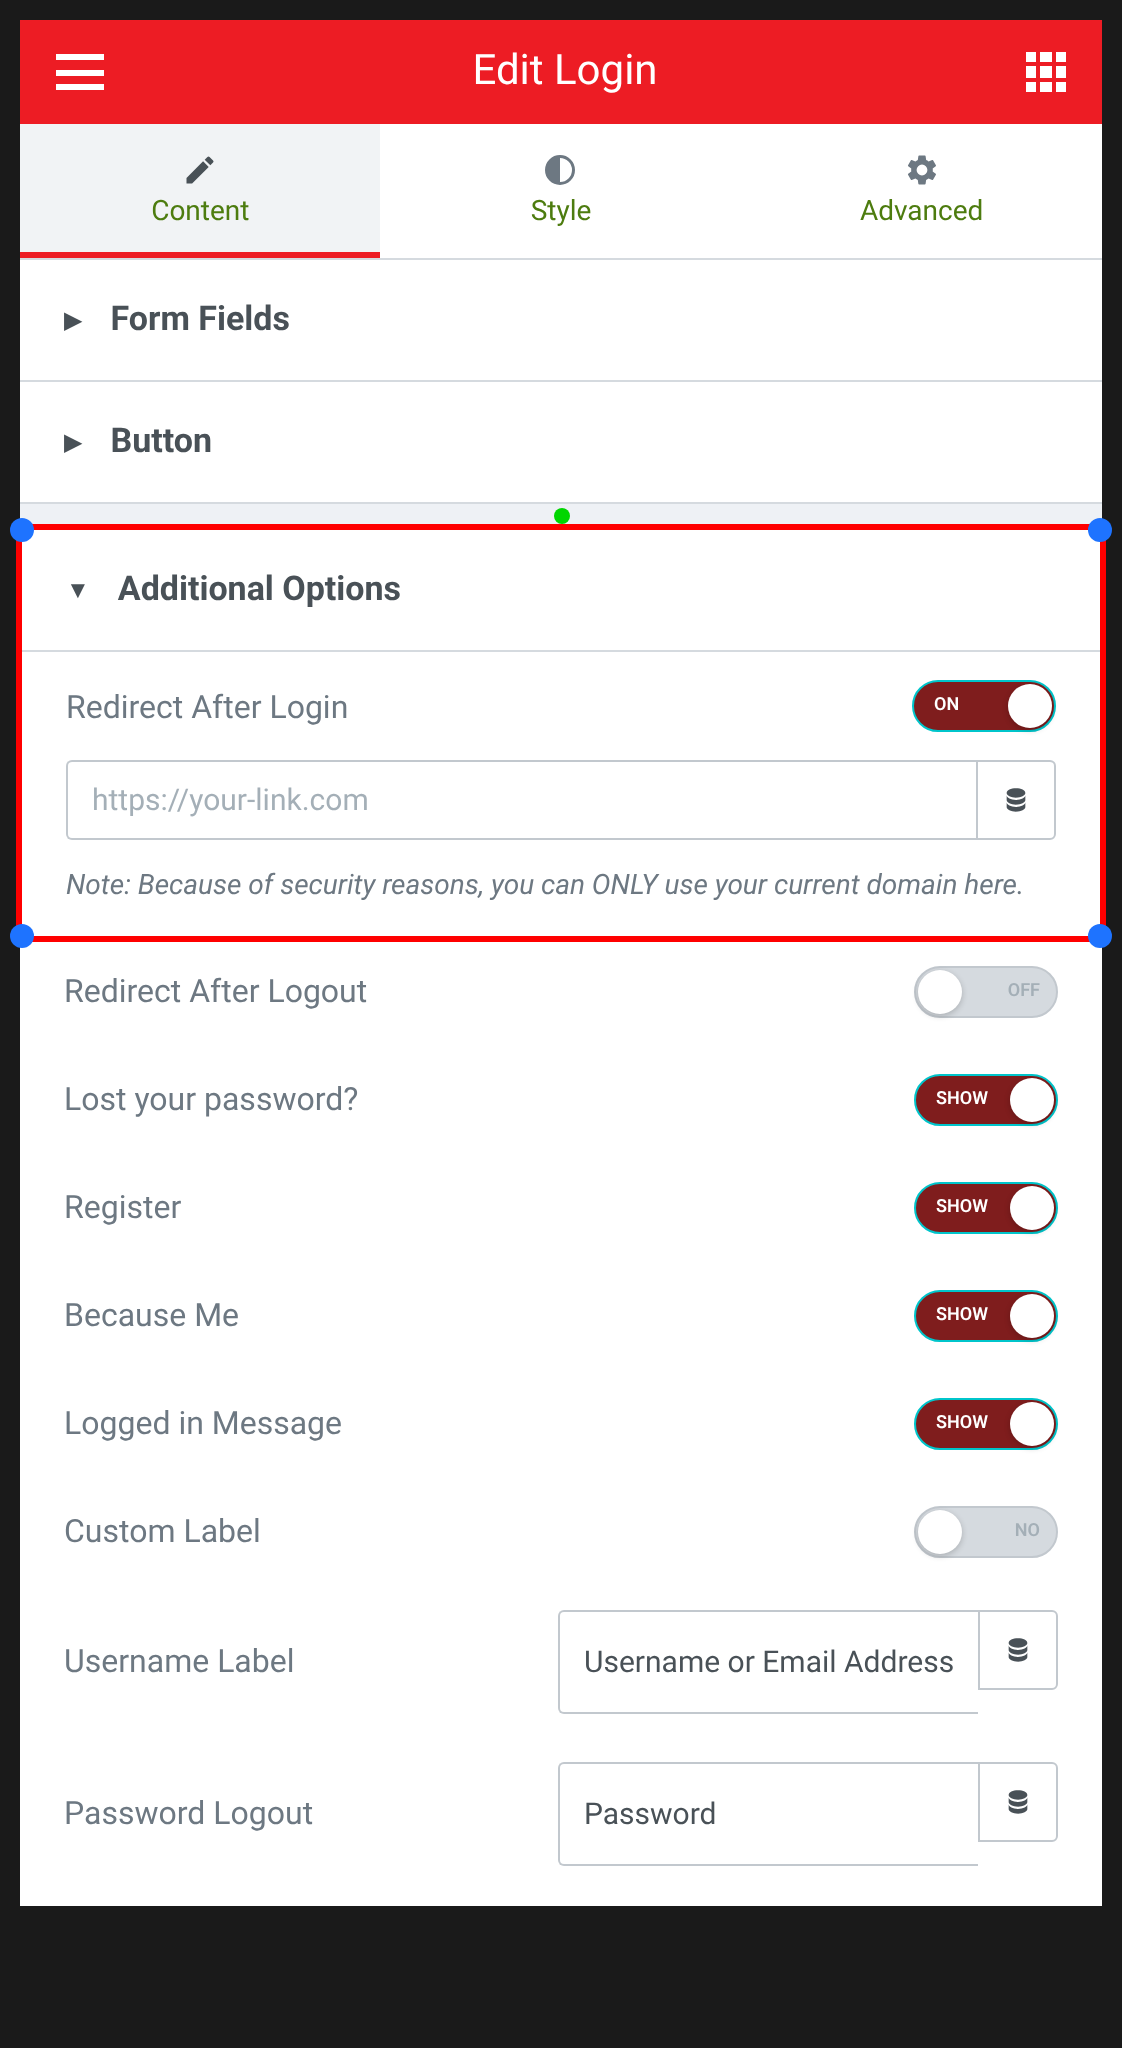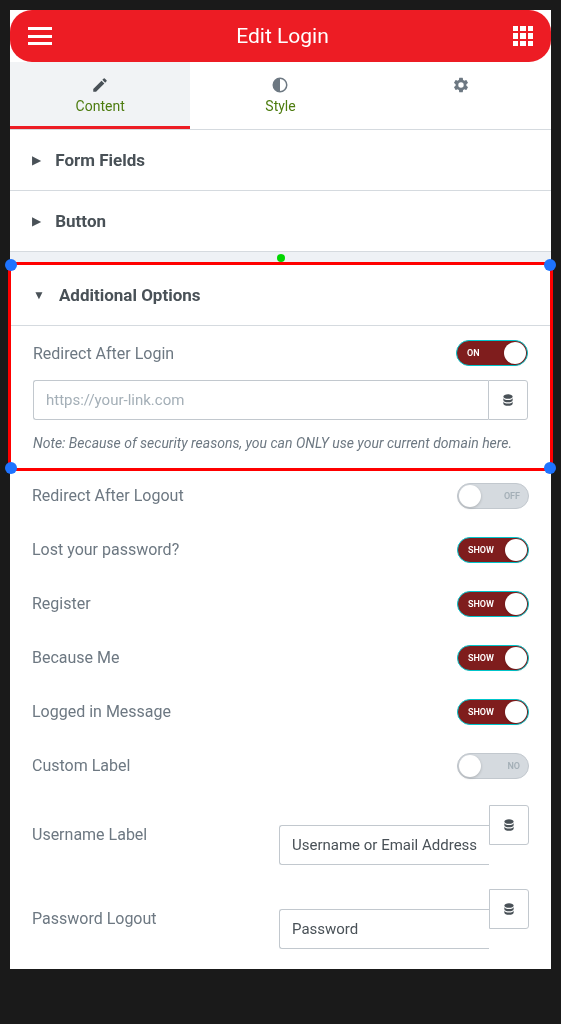--- a/index.html
+++ b/index.html
@@ -1,19 +1,19 @@
 <!DOCTYPE html>
 <html><head>
 <meta charset="utf-8">
 <style>
 * { margin: 0; padding: 0; box-sizing: border-box; font-family: -apple-system, BlinkMacSystemFont, "Segoe UI", Roboto, sans-serif; }
 body { background: #1a1a1a; padding: 10px; width: 561px; }
 .panel { background: #fff; width: 100%; }
 
-.header { background: #ed1c24; height: 52px; display: flex; align-items: center; justify-content: space-between; padding: 0 18px; border-radius: 22px; }
+.header { background: #ed1c24; height: 52px; display: flex; align-items: center; justify-content: space-between; padding: 0 18px; }
 .header-title { color: #fff; font-size: 21px; font-weight: 400; }
 .hamburger { width: 24px; height: 18px; display: flex; flex-direction: column; justify-content: space-between; cursor: pointer; }
 .hamburger span { background: #fff; height: 3px; width: 100%; }
 .grid-icon { width: 20px; height: 20px; display: grid; grid-template-columns: repeat(3, 1fr); grid-template-rows: repeat(3, 1fr); gap: 2px; cursor: pointer; }
 .grid-icon span { background: #fff; }
 
 .tabs { display: flex; background: #fff; border-bottom: 1px solid #d5dadf; }
 .tab { flex: 1; padding: 14px 0 12px; text-align: center; cursor: pointer; color: #6d7882; }
 .tab.active { background: #f1f3f5; border-bottom: 3px solid #ed1c24; }
 .tab-icon { font-size: 18px; margin-bottom: 4px; color: #495157; }
@@ -47,21 +47,21 @@
 .toggle.off .toggle-text { right: 8px; color: #a4afb7; }
 
 .input-row { padding: 0 22px 14px; display: flex; }
 .input-row input { flex: 1; height: 40px; border: 1px solid #c2c8ce; border-right: none; padding: 0 12px; font-size: 15px; color: #495157; border-radius: 3px 0 0 3px; }
 .input-row input::placeholder { color: #a4afb7; }
 .dynamic-btn { width: 40px; height: 40px; border: 1px solid #c2c8ce; background: #fff; border-radius: 0 3px 3px 0; cursor: pointer; display: flex; align-items: center; justify-content: center; color: #495157; }
 
 .note { padding: 0 22px 14px; color: #6d7882; font-style: italic; font-size: 14px; line-height: 1.4; }
 
 .field-row { display: flex; align-items: center; justify-content: space-between; padding: 12px 22px; }
-.field-row input { width: 210px; height: 40px; border: 1px solid #c2c8ce; border-right: none; padding: 16px 12px; font-size: 15px; color: #495157; border-radius: 3px 0 0 3px; margin-top: 20px; }
+.field-row input { width: 210px; height: 52px; border: 1px solid #c2c8ce; border-right: none; padding: 16px 12px; font-size: 15px; color: #495157; border-radius: 3px 0 0 3px; }
 .field-group { display: flex; }
 
 svg { display: block; }
 </style>
 </head>
 <body>
 
 <div class="panel">
 
   <div class="header">
@@ -100,20 +100,21 @@
           </svg>
       </div>
       <div class="tab-label">Style</div>
     </div>
     <div class="tab">
       <div class="tab-icon">
         <svg width="18" height="18" viewBox="0 0 24 24" style="margin:0 auto">
             <path fill="#6d7882" d="M19.14 12.94c.04-.3.06-.61.06-.94 0-.32-.02-.64-.07-.94l2.03-1.58a.5.5 0 0 0 .12-.61l-1.92-3.32a.5.5 0 0 0-.58-.22l-2.39.96a7.03 7.03 0 0 0-1.62-.94l-.36-2.54a.5.5 0 0 0-.5-.42h-3.84a.5.5 0 0 0-.5.42l-.36 2.54c-.59.24-1.13.57-1.62.94l-2.39-.96a.5.5 0 0 0-.58.22L2.7 8.87a.5.5 0 0 0 .12.61l2.03 1.58c-.05.3-.07.62-.07.94 0 .33.02.64.06.94l-2.03 1.58a.5.5 0 0 0-.12.61l1.92 3.32c.12.22.37.29.58.22l2.39-.96c.49.37 1.03.7 1.62.94l.36 2.54c.04.24.25.42.5.42h3.84c.25 0 .46-.18.5-.42l.36-2.54a7.03 7.03 0 0 0 1.62-.94l2.39.96c.21.07.46 0 .58-.22l1.92-3.32a.5.5 0 0 0-.12-.61l-2.03-1.58zM12 15.6a3.6 3.6 0 1 1 0-7.2 3.6 3.6 0 0 1 0 7.2z"></path>
           </svg>
       </div>
+      <div class="tab-label">Advanced</div>
     </div>
   </div>
 
   <div class="section">
     <div class="section-header">
       <span class="section-caret">▶</span>
       <span class="section-title">Form Fields</span>
     </div>
   </div>
 

